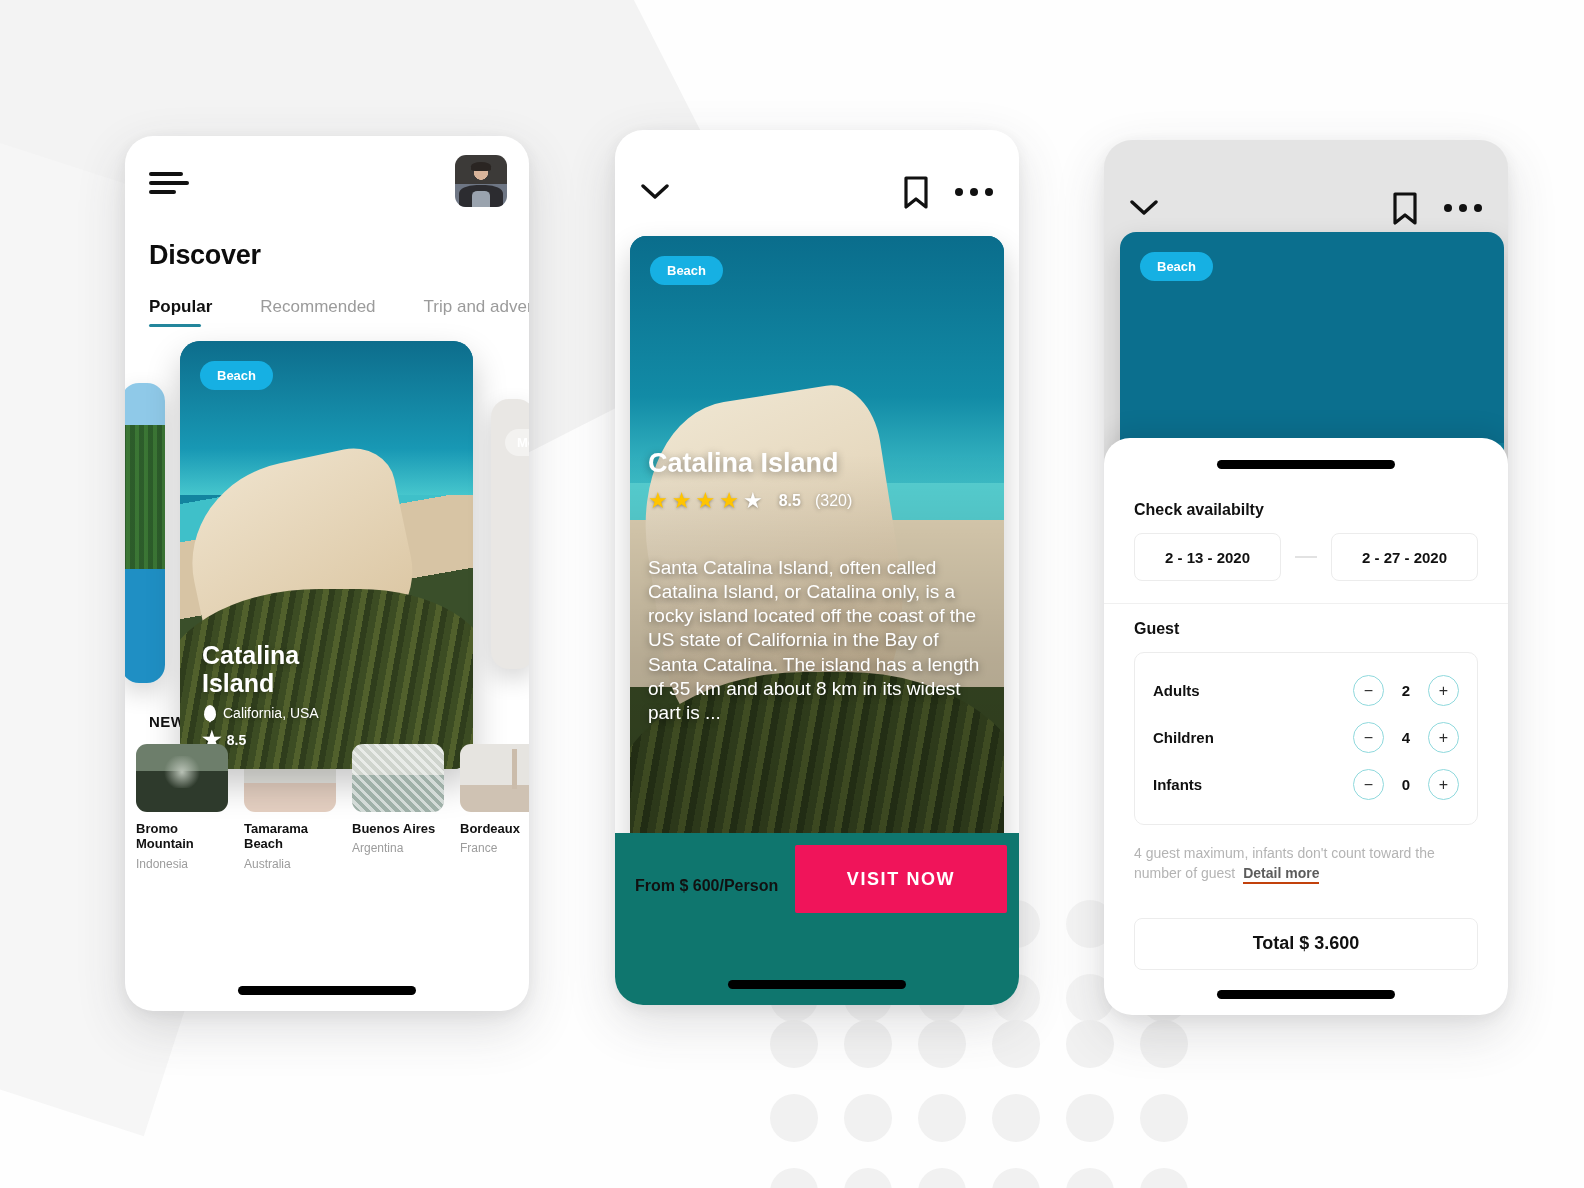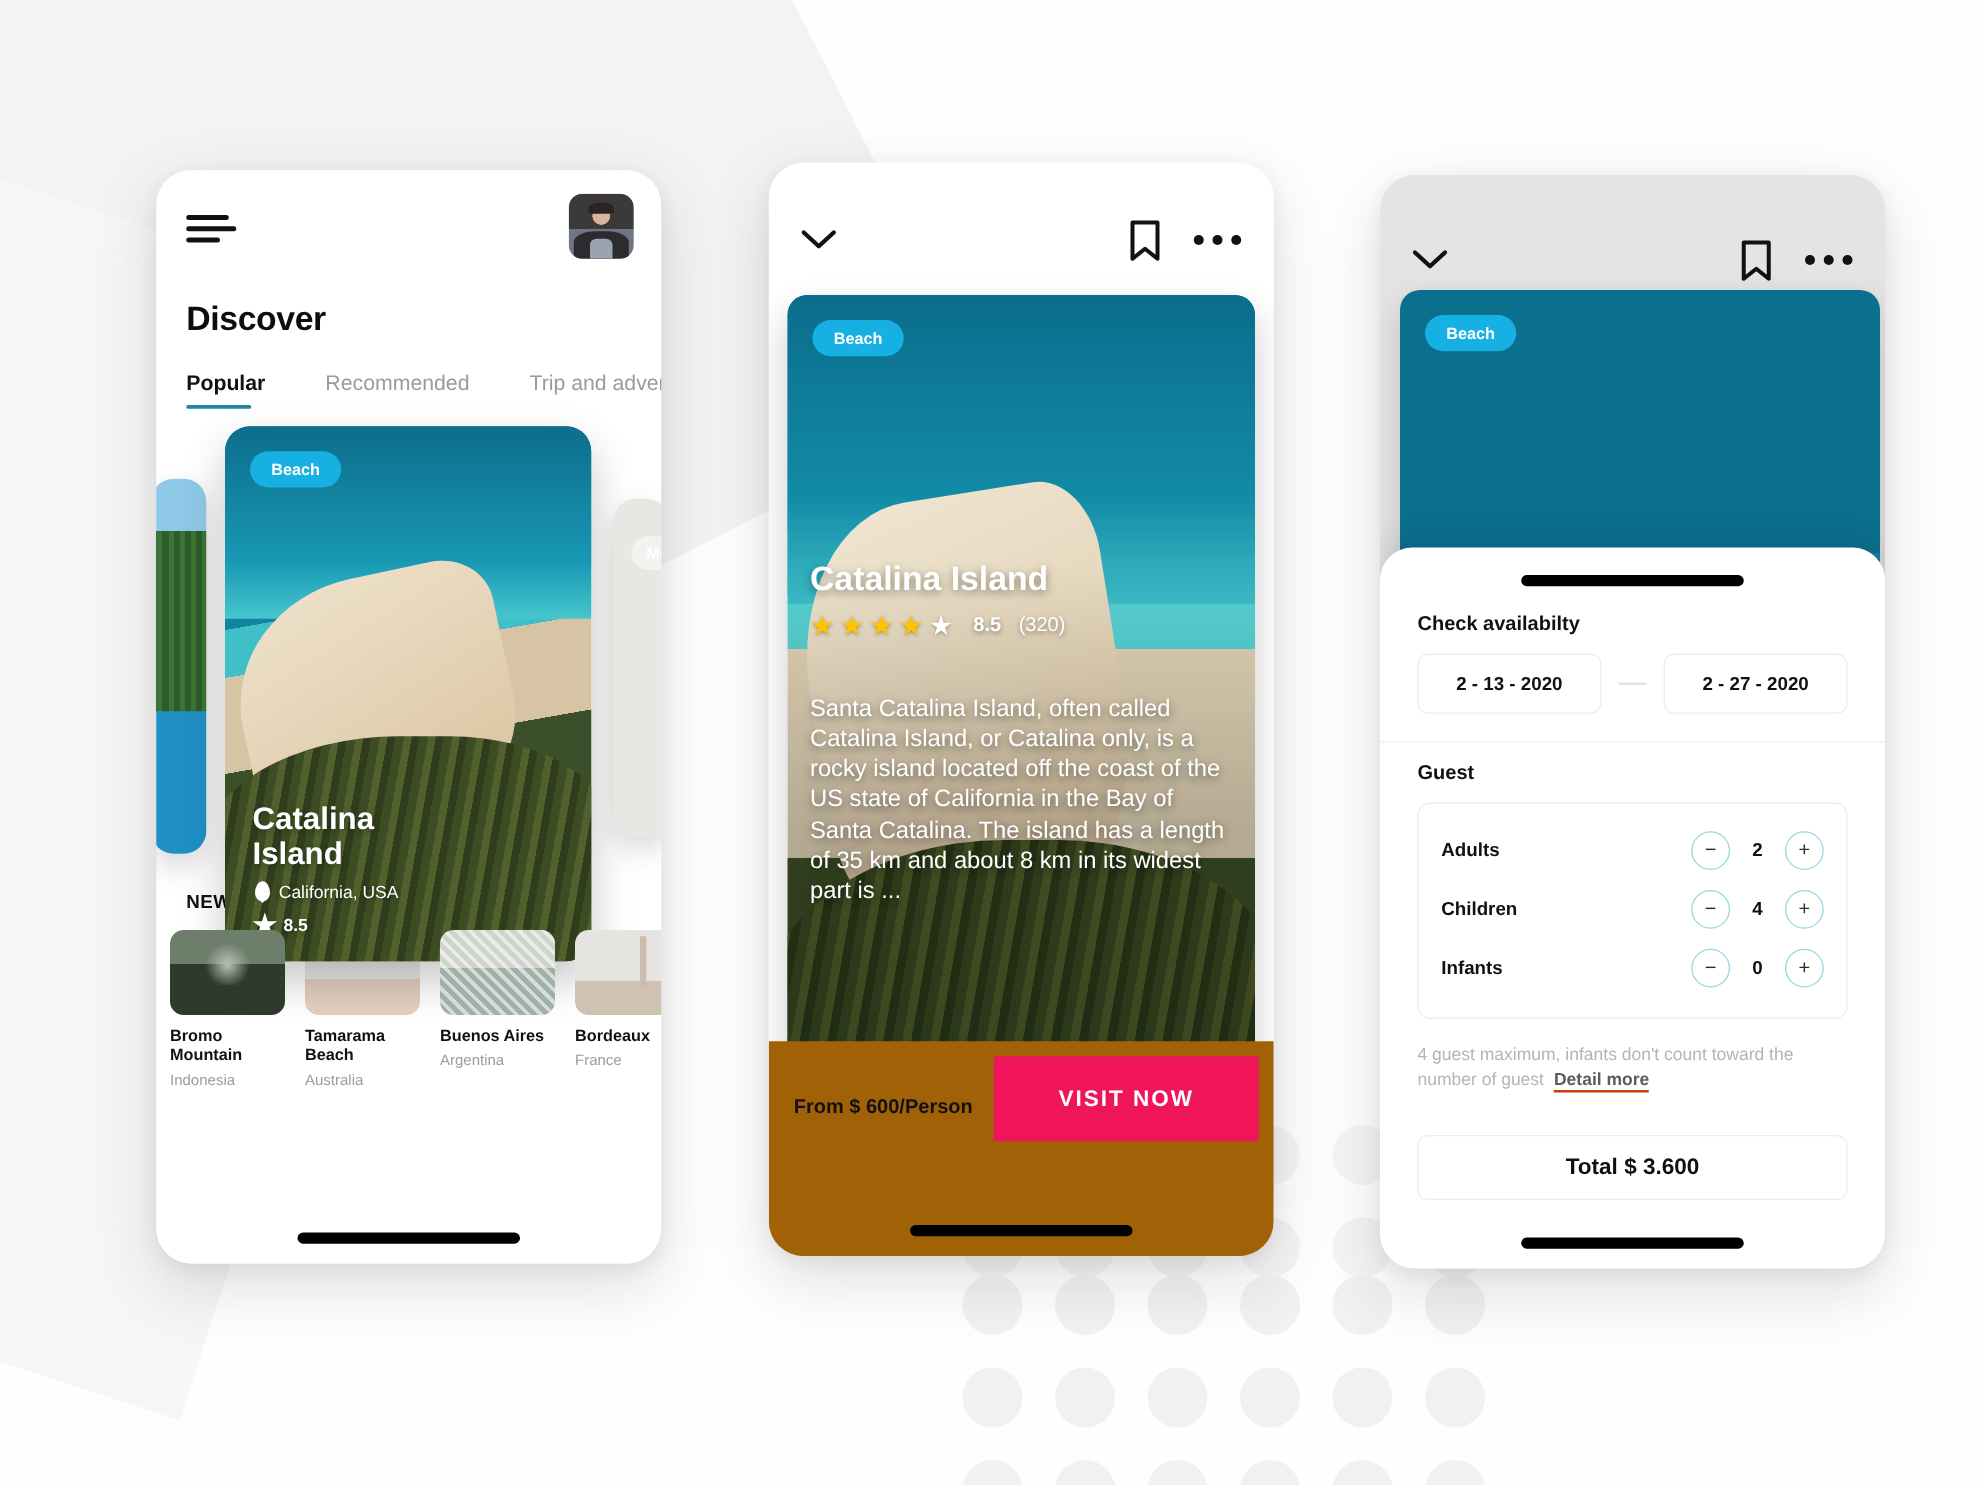--- a/index.html
+++ b/index.html
@@ -228,21 +228,21 @@
     color:#fff; font-size: 12px; font-weight: 700; background: rgba(0,0,0,.18);
   }
   .dc-likes { margin-left: auto; display:flex; align-items:center; gap: 10px; color:#fff; }
   .dc-comments { margin-left: 26px; display:flex; align-items:center; gap: 10px; color:#fff; }
   .dc-likes span, .dc-comments span { font-size: 16px; text-shadow: 0 1px 4px rgba(0,0,0,.4); }
 
   .dc-pager { position:absolute; left:0; right:0; bottom: 26px; display:flex; justify-content:center; align-items:center; gap: 8px; }
   .dc-pager i { width: 9px; height: 9px; border-radius:50%; background:#fff; display:block; }
   .dc-pager i.act { width: 40px; border-radius: 6px; }
 
-  .p2-bottom { position:absolute; left:0; right:0; bottom: 0; height: 172px; background:#a16207; }
+  .p2-bottom { position:absolute; left:0; right:0; bottom: 0; height: 172px; background:#0f766e; }
   .fromprice { position:absolute; left: 20px; top: 44px; font-size: 16px; font-weight: 700; color:#111; }
   .visit-btn {
     position:absolute; right: 12px; top: 12px; width: 212px; height: 68px;
     background: #F0145A; color:#fff; border: none; border-radius: 2px;
     font-size: 18px; font-weight: 800; letter-spacing: 1.6px; cursor:pointer;
     font-family: "Liberation Sans", sans-serif;
   }
 
   
   .p3-top { position:relative; height: 100px; }
@@ -513,21 +513,21 @@
       </div>
     </div>
 
     <div class="p3-card">
       <div class="tag-beach">Beach</div>
     </div>
 
     <div class="sheet">
       <div class="sheet-grab"></div>
 
-      <div style="margin-top:22px" class="lbl">Check availabilty</div>
+      <div style="margin-top:32px" class="lbl">Check availabilty</div>
 
       <div class="dates">
         <div class="datebox">2 - 13 - 2020</div>
         <div class="dash"></div>
         <div class="datebox">2 - 27 - 2020</div>
       </div>
 
       <div class="divider"></div>
 
       <div style="margin-top:16px" class="lbl">Guest</div>

